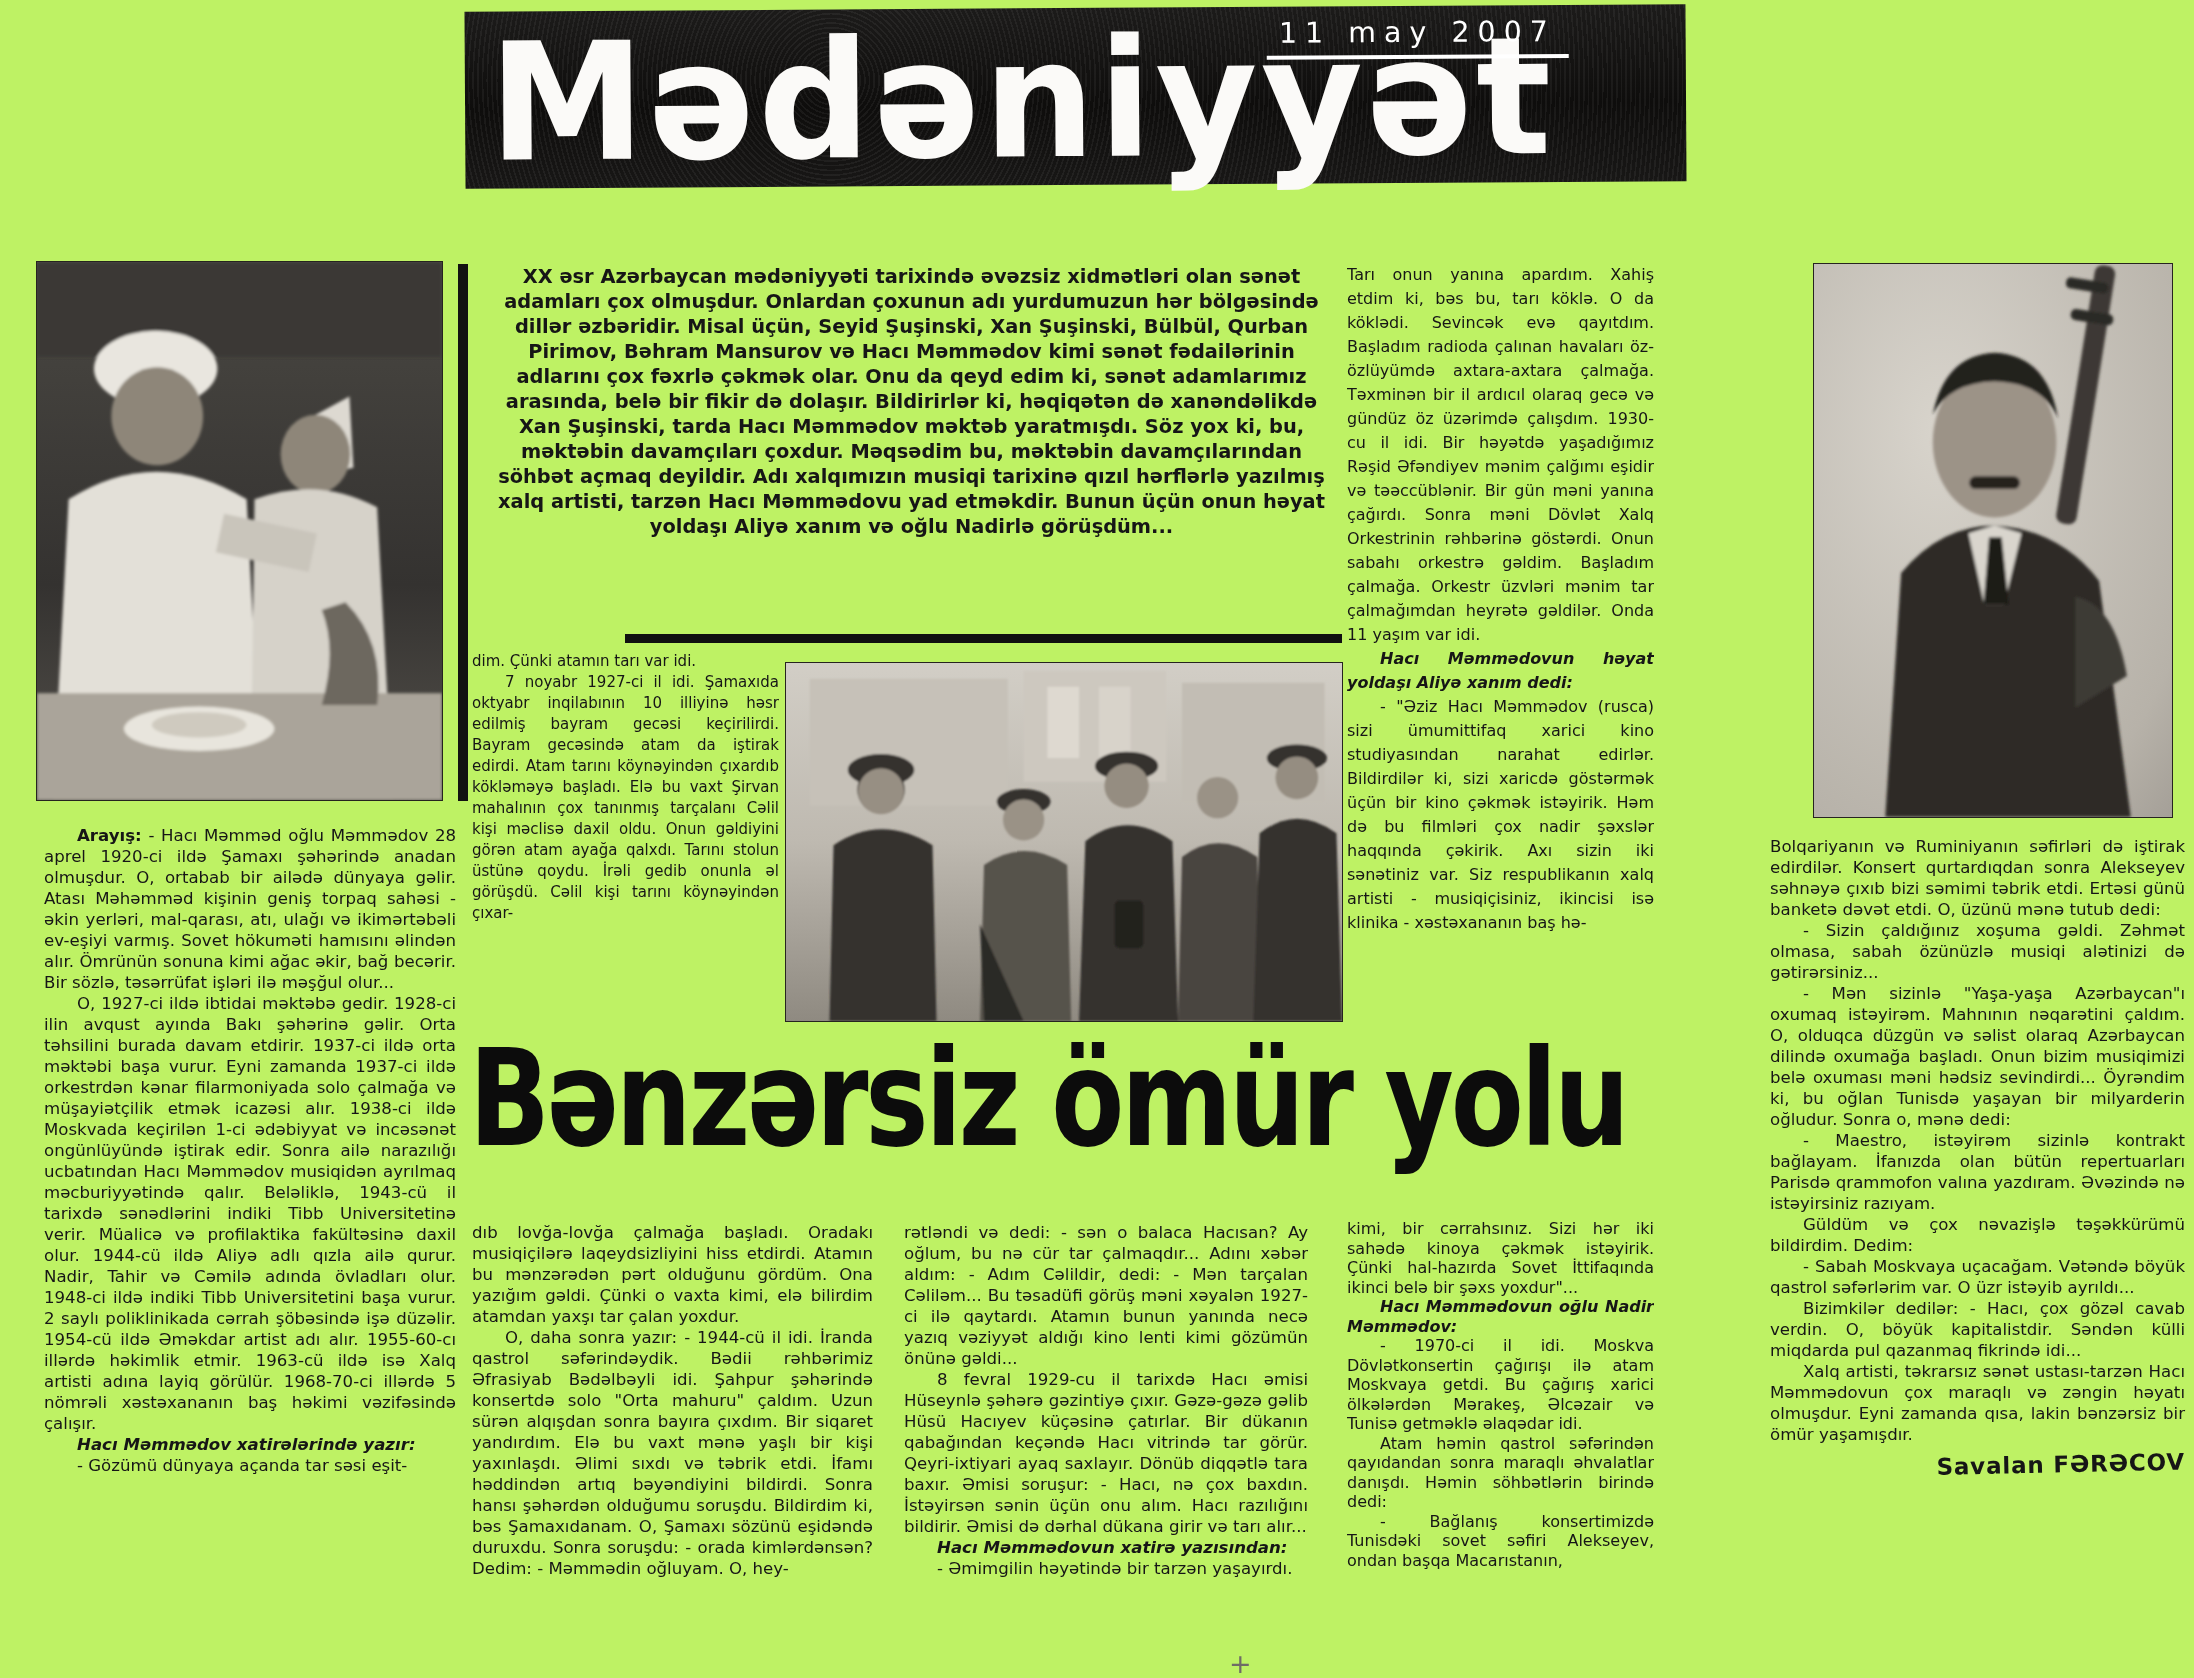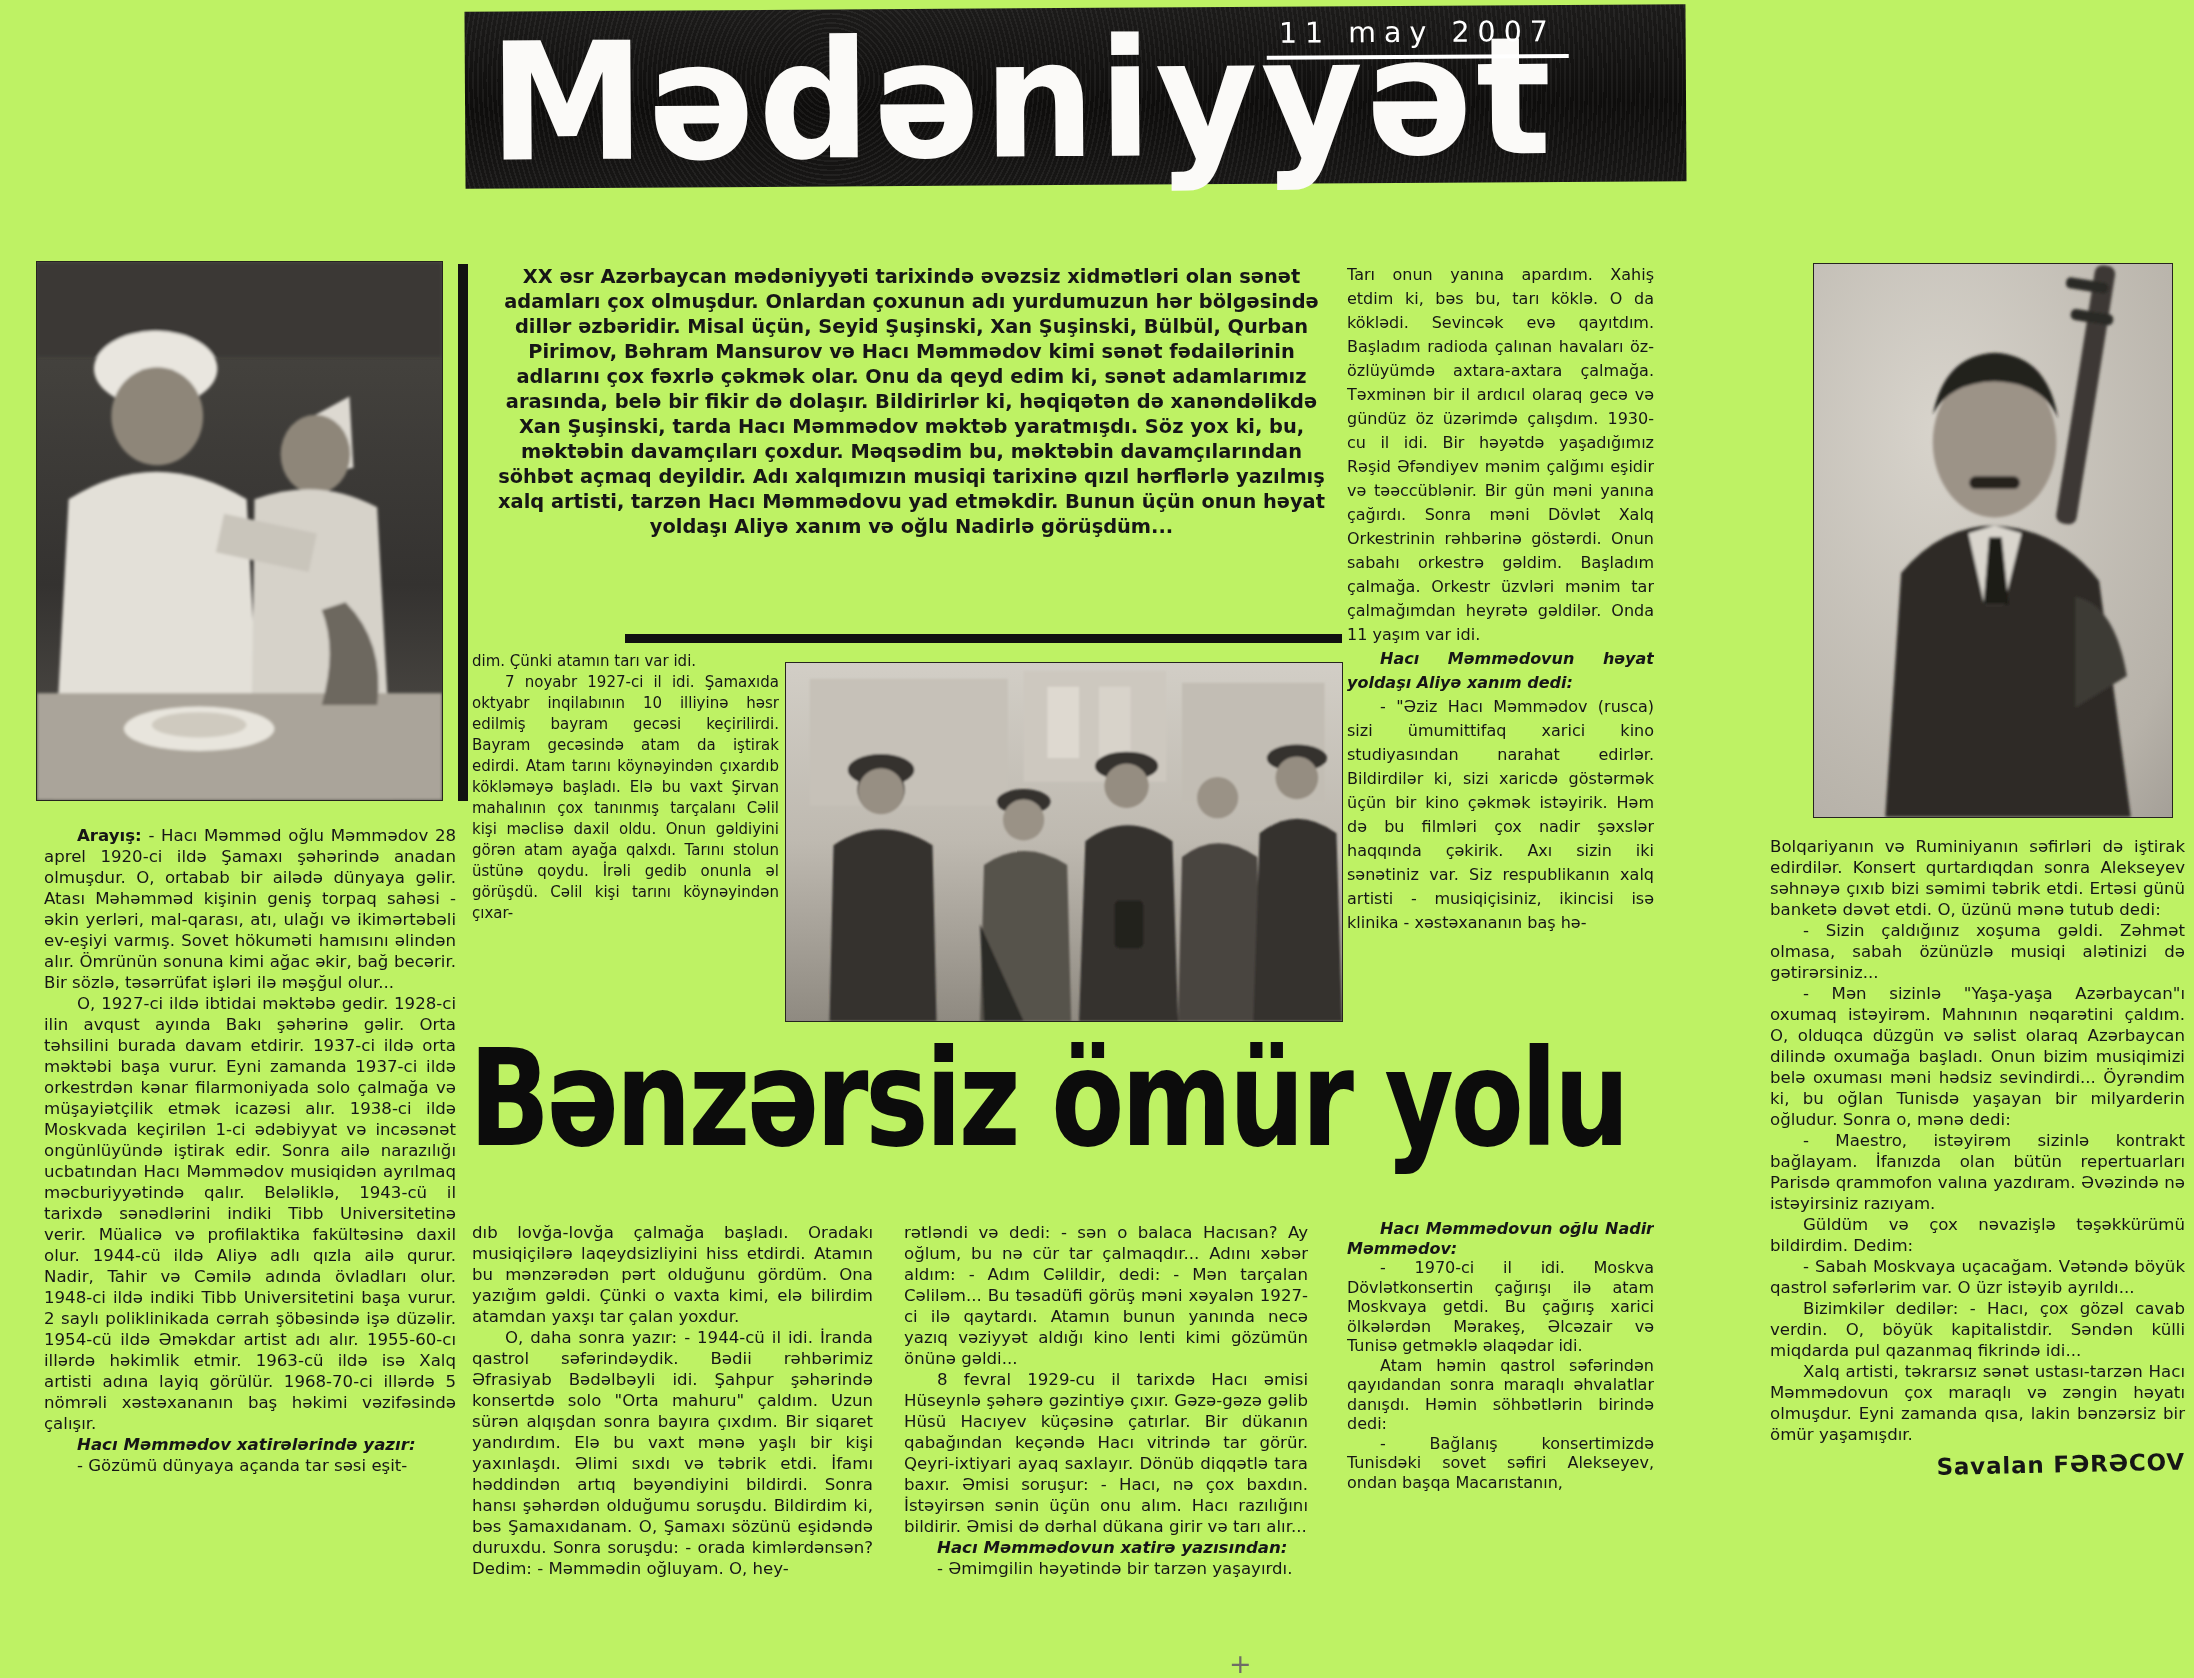--- a/index.html
+++ b/index.html
@@ -181,20 +181,21 @@
     <p>- Əmimgilin həyətində bir tarzən yaşayırdı.</p>
   </div>
 
   <div class="col story-c1">
     <p class="cont">Tarı onun yanına apardım. Xahiş etdim ki, bəs bu, tarı köklə. O da köklədi. Sevincək evə qayıtdım. Başladım radioda çalınan havaları öz-özlüyümdə axtara-axtara çalmağa. Təxminən bir il ardıcıl olaraq gecə və gündüz öz üzərimdə çalışdım. 1930-cu il idi. Bir həyətdə yaşadığımız Rəşid Əfəndiyev mənim çalğımı eşidir və təəccüblənir. Bir gün məni yanına çağırdı. Sonra məni Dövlət Xalq Orkestrinin rəhbərinə göstərdi. Onun sabahı orkestrə gəldim. Başladım çalmağa. Orkestr üzvləri mənim tar çalmağımdan heyrətə gəldilər. Onda 11 yaşım var idi.</p>
     <p class="h">Hacı Məmmədovun həyat yoldaşı Aliyə xanım dedi:</p>
     <p>- "Əziz Hacı Məmmədov (rusca) sizi ümumittifaq xarici kino studiyasından narahat edirlər. Bildirdilər ki, sizi xaricdə göstərmək üçün bir kino çəkmək istəyirik. Həm də bu filmləri çox nadir şəxslər haqqında çəkirik. Axı sizin iki sənətiniz var. Siz respublikanın xalq artisti - musiqiçisiniz, ikincisi isə klinika - xəstəxananın baş hə-</p>
   </div>
 
   <div class="col story-c2">
+    <p class="cont">kimi, bir cərrahsınız. Sizi hər iki sahədə kinoya çəkmək istəyirik. Çünki hal-hazırda Sovet İttifaqında ikinci belə bir şəxs yoxdur"...</p>
     <p class="h">Hacı Məmmədovun oğlu Nadir Məmmədov:</p>
     <p>- 1970-ci il idi. Moskva Dövlətkonsertin çağırışı ilə atam Moskvaya getdi. Bu çağırış xarici ölkələrdən Mərakeş, Əlcəzair və Tunisə getməklə əlaqədar idi.</p>
     <p>Atam həmin qastrol səfərindən qayıdandan sonra maraqlı əhvalatlar danışdı. Həmin söhbətlərin birində dedi:</p>
     <p>- Bağlanış konsertimizdə Tunisdəki sovet səfiri Alekseyev, ondan başqa Macarıstanın,</p>
   </div>
 
   <div class="photo" style="left:1813px;top:263px;width:358px;height:553px;">
     <svg width="358" height="553" viewBox="0 0 452 698">
       <defs>
         <radialGradient id="rpbg" cx="0.35" cy="0.3" r="1.1">

